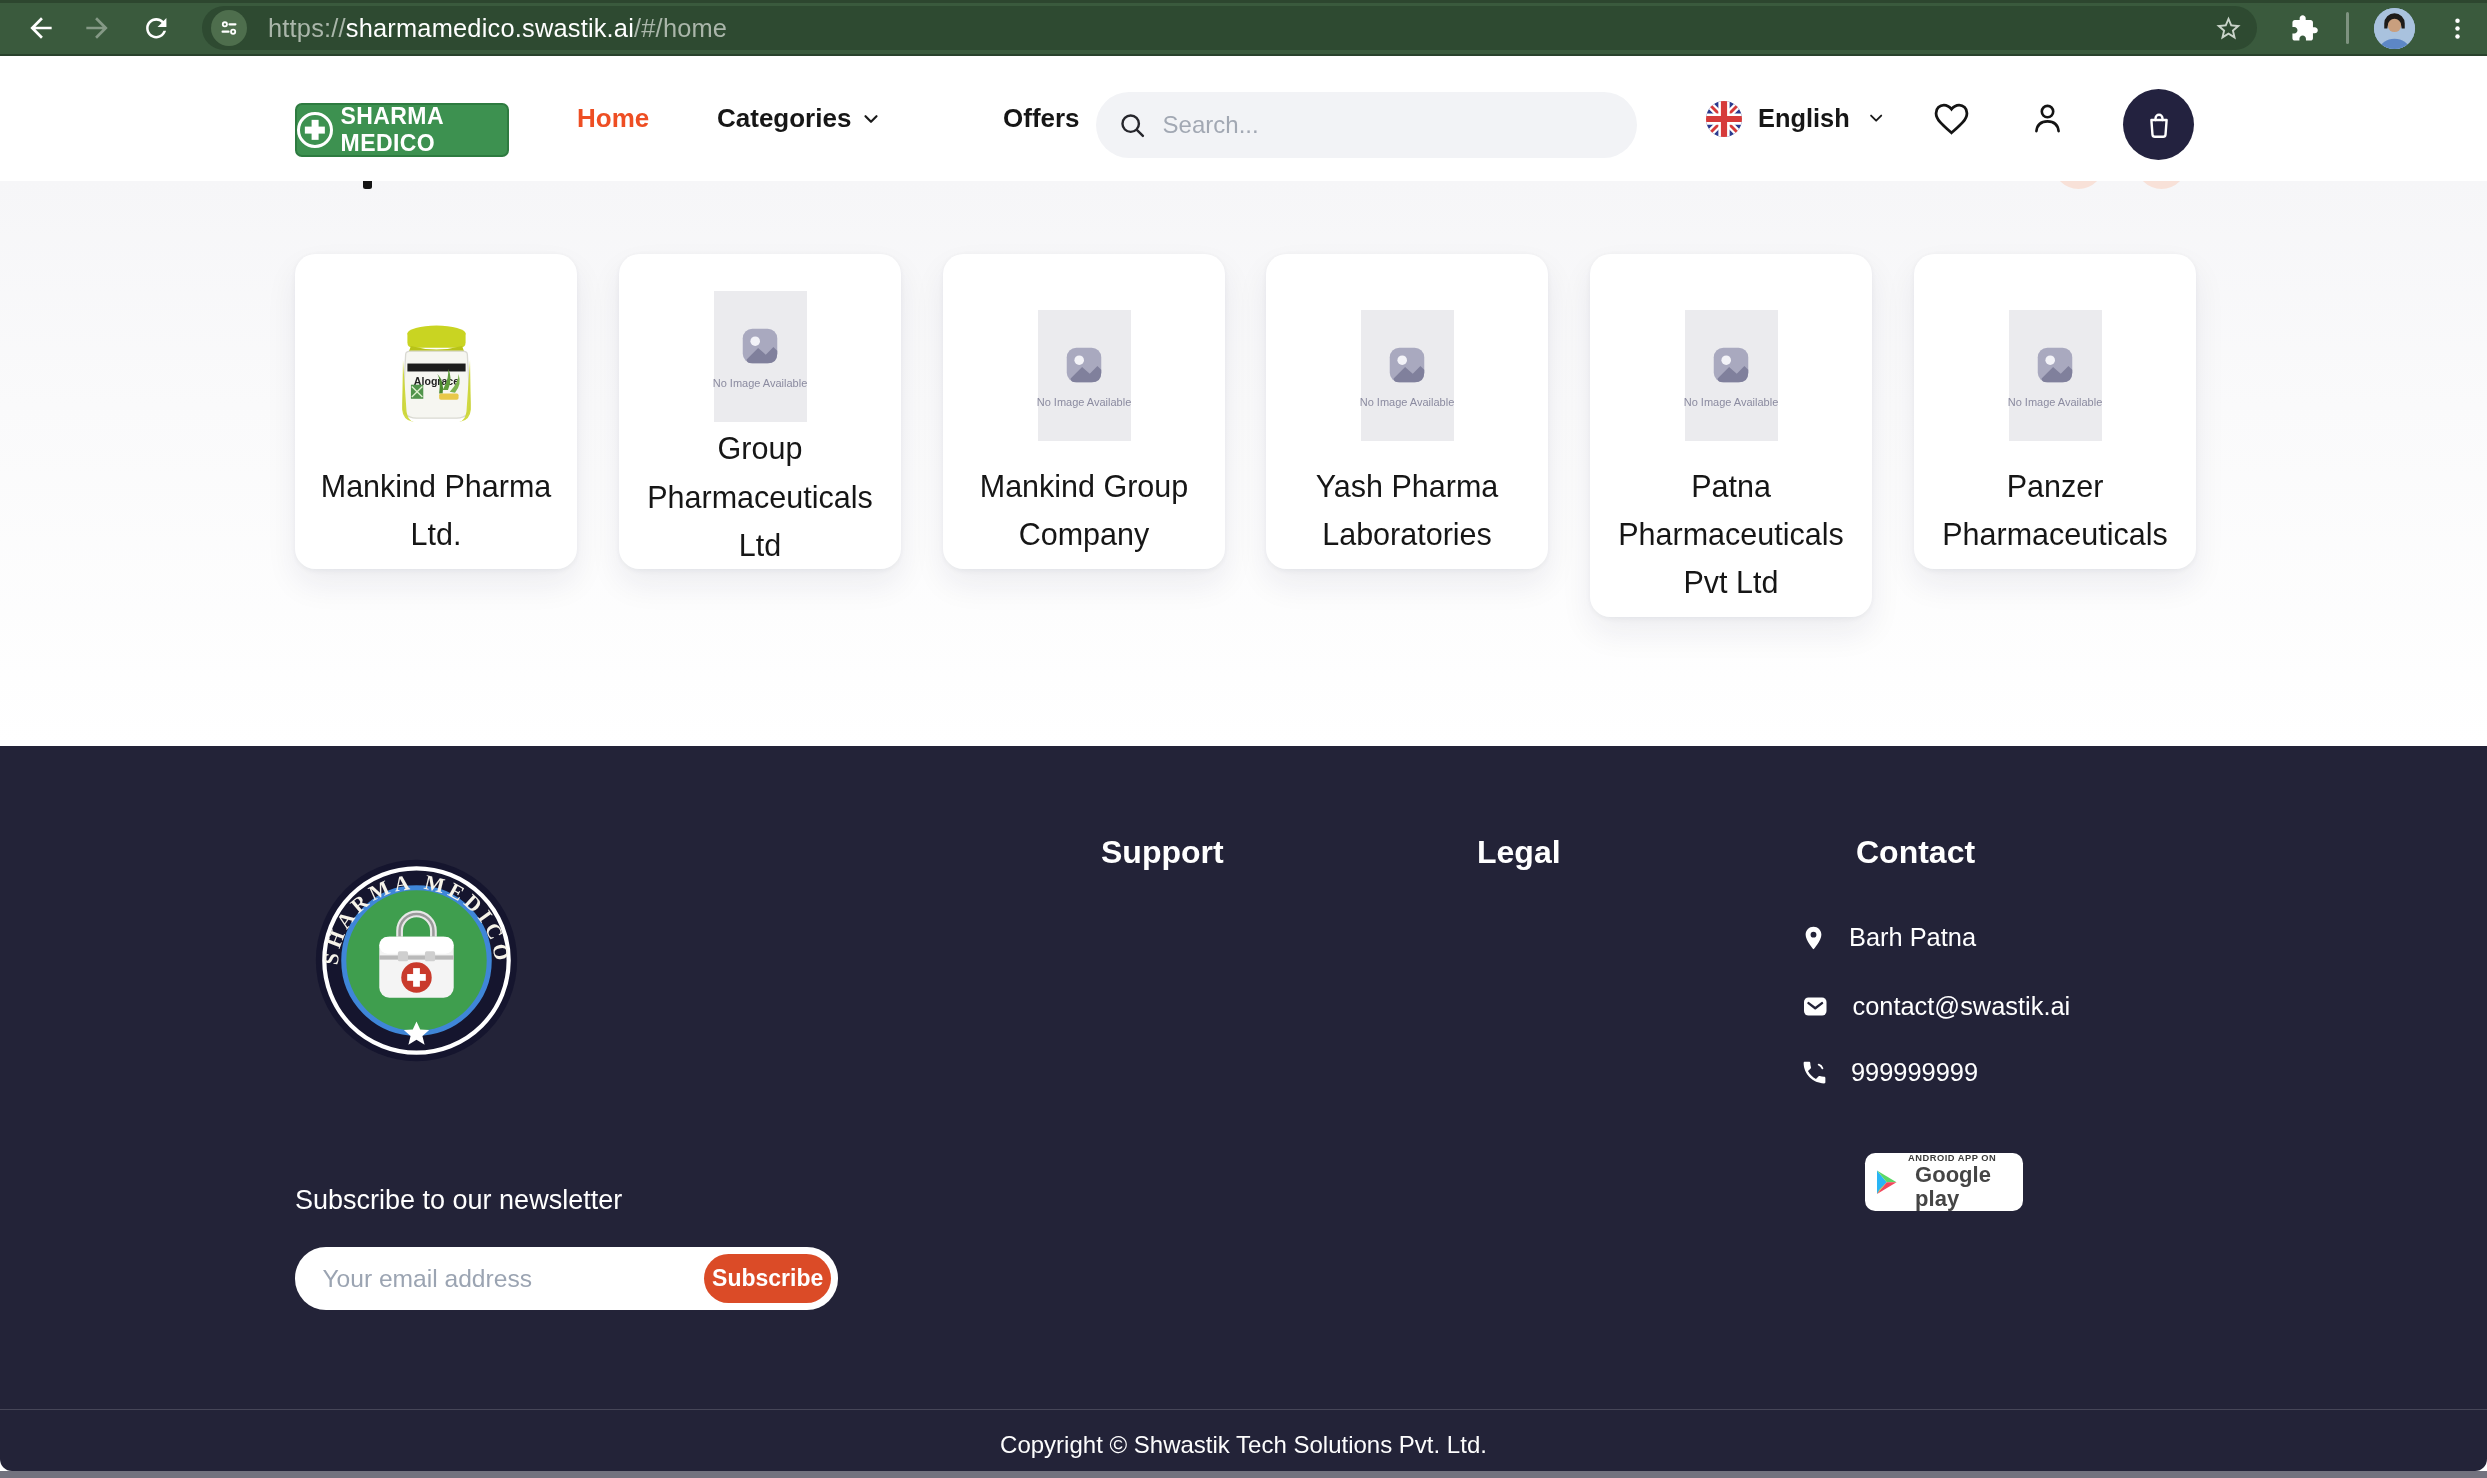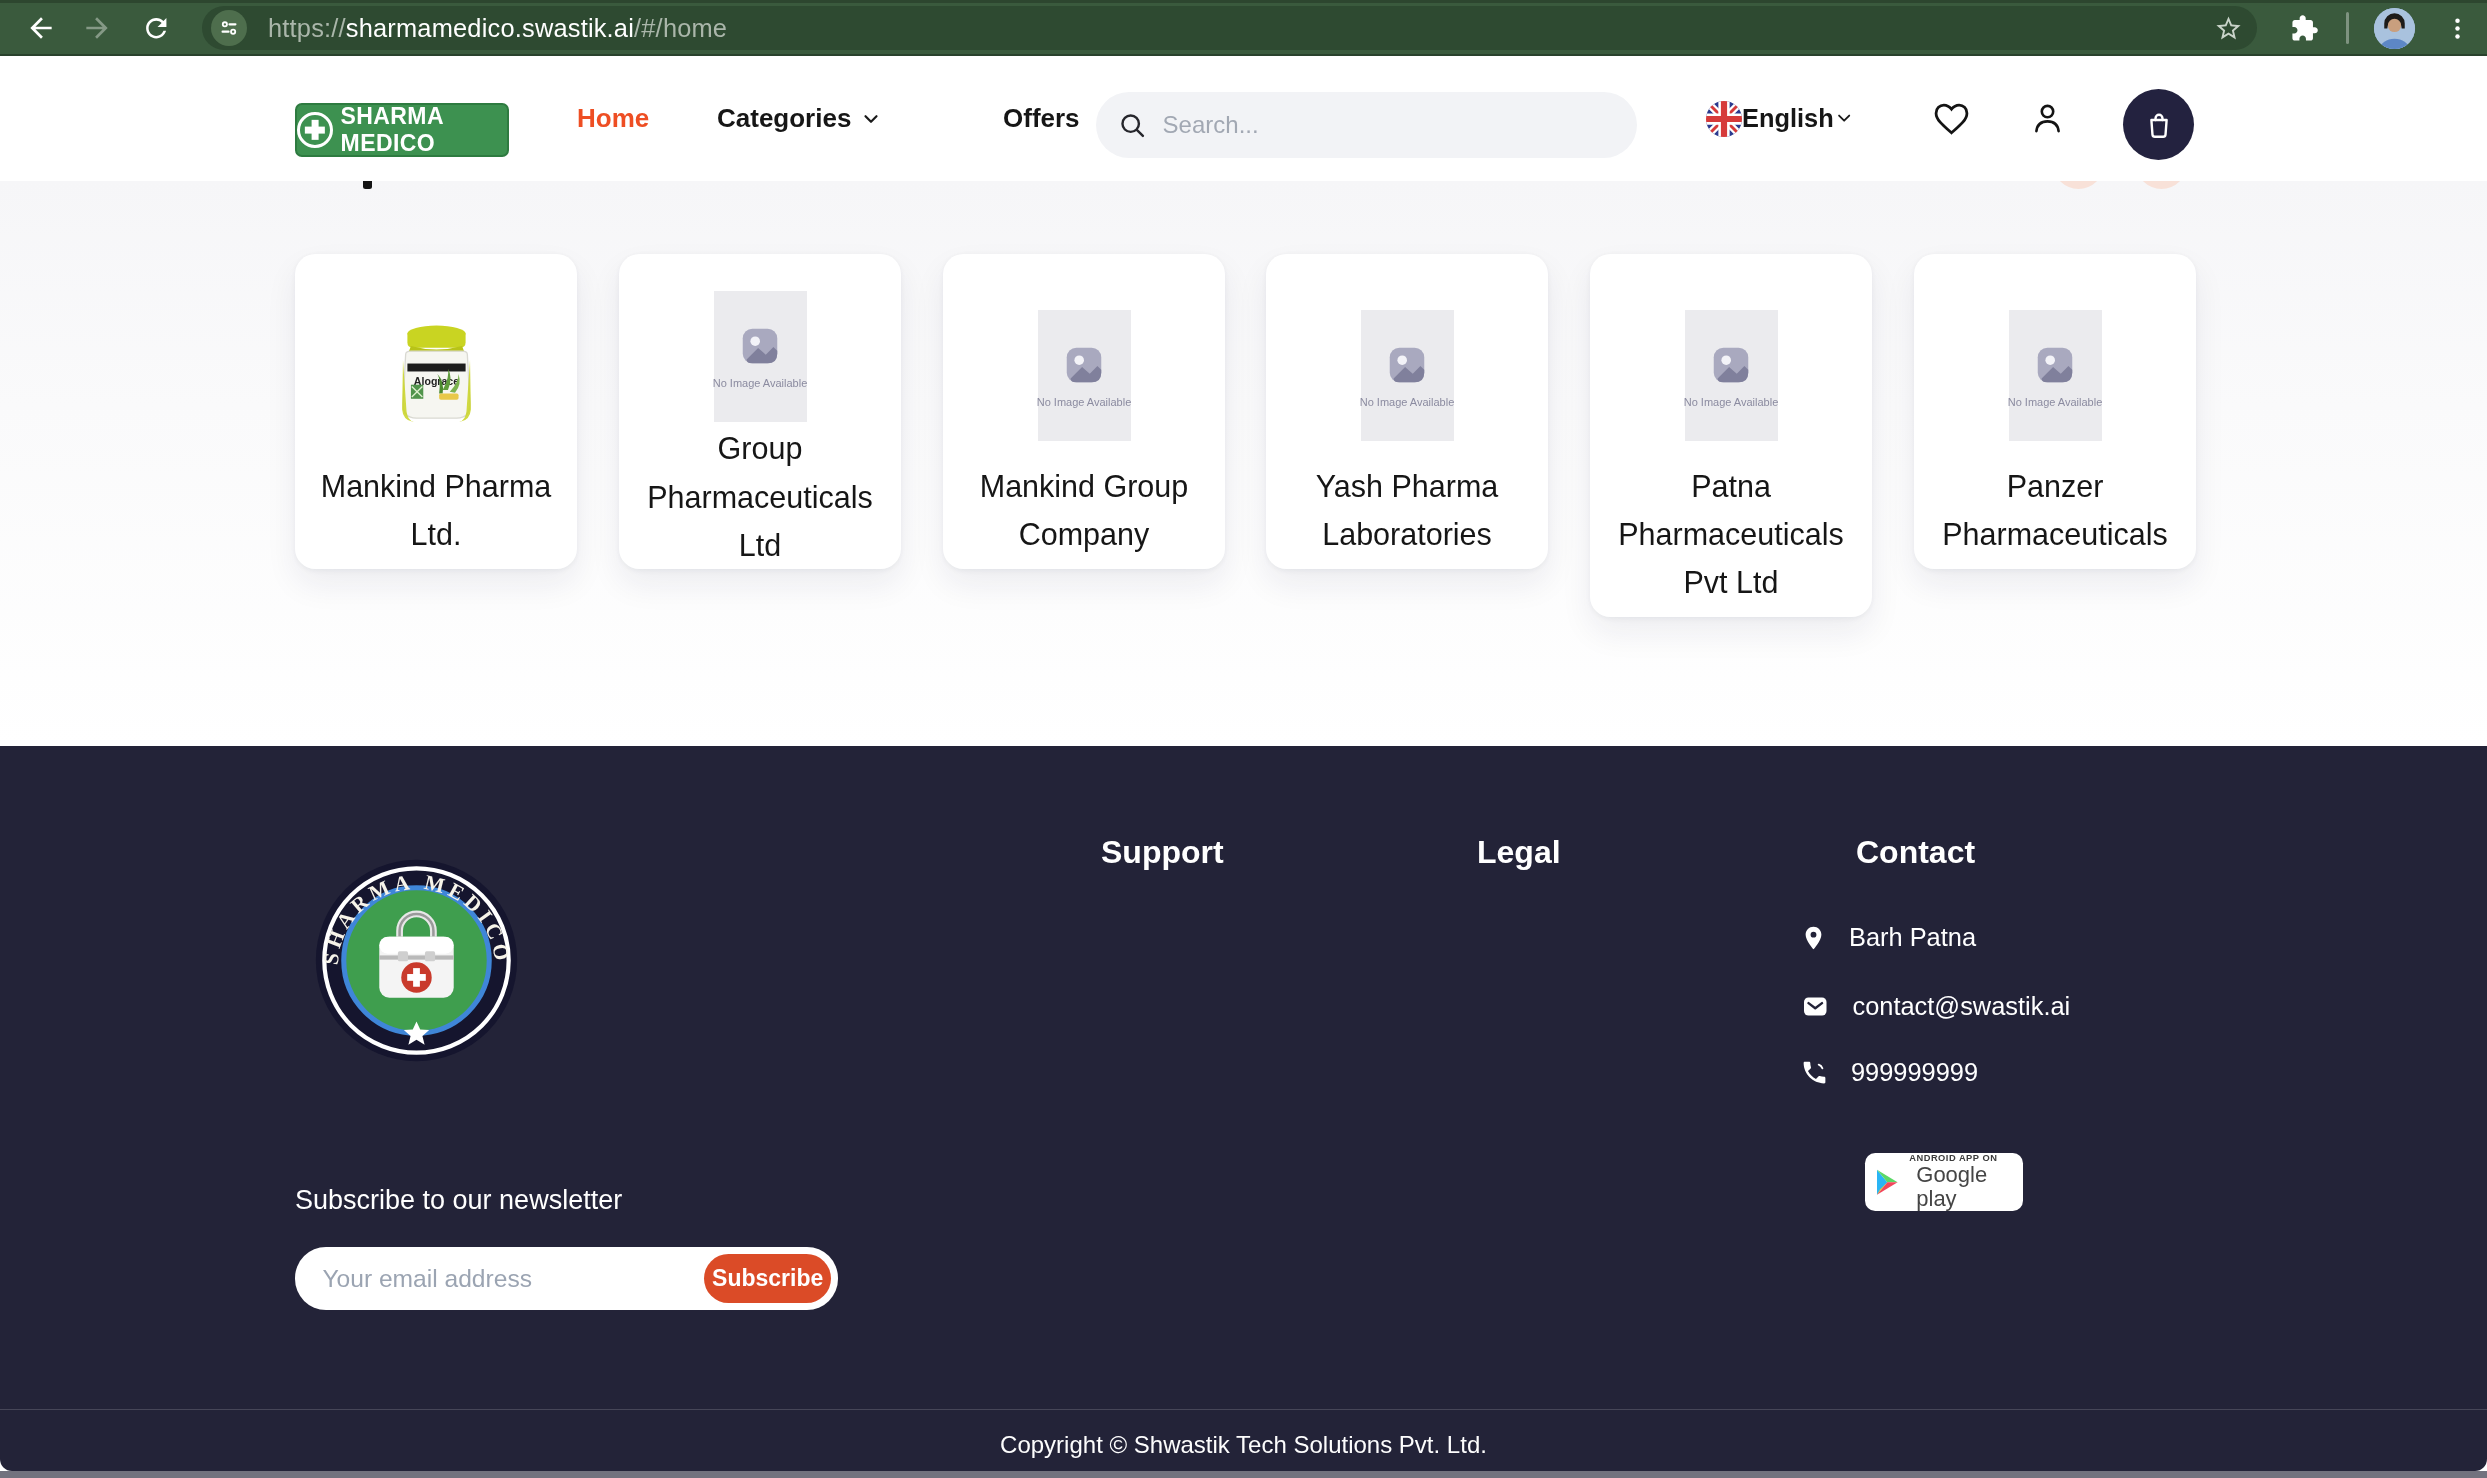--- a/index.html
+++ b/index.html
@@ -22,21 +22,21 @@
   .logo{position:absolute;left:295px;top:47px;width:214px;height:54px;background:#3d9150;border:2.5px solid #2e7b40;border-radius:6.8px;display:flex;align-items:center;justify-content:center;gap:7.6px;box-sizing:border-box;}
   .logo-cross{width:36px;height:36px;border:3.4px solid #fff;border-radius:50%;box-sizing:border-box;position:relative;flex:none;}
   .logo-cross::before{content:"";position:absolute;left:50%;top:50%;transform:translate(-50%,-50%);width:6.8px;height:20.3px;background:#fff;}
   .logo-cross::after{content:"";position:absolute;left:50%;top:50%;transform:translate(-50%,-50%);width:20.3px;height:6.8px;background:#fff;}
   .logo-text{color:#fff;font-weight:bold;font-size:23px;letter-spacing:0.4px;}
   .nav-item{position:absolute;top:0;height:125px;display:flex;align-items:center;font-size:26px;font-weight:600;color:#161616;cursor:pointer;gap:8.5px;}
   .nav-item.active{color:#ee4e23;}
   .search-pill{position:absolute;left:1096px;top:36px;width:541px;height:66px;background:#f2f3f6;border-radius:33px;display:flex;align-items:center;padding:0 10.2px 0 22px;box-sizing:border-box;gap:13.6px;}
   .search-pill input{flex:1;border:none;outline:none;background:transparent;font-size:24px;color:#333;font-family:"Liberation Sans",sans-serif;}
   .search-pill input::placeholder{color:#a2a8b3;}
-  .lang{position:absolute;left:1706px;top:0;height:125px;display:flex;align-items:center;gap:0;cursor:pointer;}
+  .lang{position:absolute;left:1706px;top:0;height:125px;display:flex;align-items:center;gap:16px;cursor:pointer;}
   .lang-label{font-size:25.4px;font-weight:600;color:#161616;}
   .icon-btn{position:absolute;top:0;height:125px;display:flex;align-items:center;cursor:pointer;}
   .cart-btn{position:absolute;left:2123px;top:33px;width:71px;height:71px;border-radius:50%;background:#23223f;display:flex;align-items:center;justify-content:center;cursor:pointer;}
 
   
   .content{position:absolute;left:0;top:181px;width:2487px;height:565px;background:linear-gradient(180deg,#f6f6f8 0%,#fafafb 40%,#ffffff 100%);z-index:5;}
   .carousel-btn{position:absolute;top:-43px;width:51px;height:51px;border-radius:50%;background:#f8e1d8;}
   .descender{position:absolute;left:363px;top:0;width:9.3px;height:7.6px;background:#141414;border-radius:0 0 2.5px 2.5px;}
   .card{position:absolute;top:73px;width:282px;height:315px;background:#fff;border-radius:20.3px;box-shadow:0 15.3px 32px rgba(28,32,64,.07),0 1.7px 5.1px rgba(28,32,64,.05);display:flex;flex-direction:column;align-items:center;cursor:pointer;}
   .card.tall{height:363px;}
@@ -52,21 +52,21 @@
   .c-row{position:absolute;left:1800px;height:39px;display:flex;align-items:center;gap:22px;cursor:pointer;}
   .c-row .txt{font-size:25.4px;color:#fff;}
   .news-head{position:absolute;left:295px;top:439px;font-size:27px;color:#fff;font-weight:500;}
   .news-form{position:absolute;left:295px;top:501px;width:543px;height:63px;background:#fff;border-radius:31px;display:flex;align-items:center;padding-left:25.4px;box-sizing:border-box;}
   .news-form input{flex:1;border:none;outline:none;background:transparent;font-size:24.6px;color:#333;font-family:"Liberation Sans",sans-serif;}
   .news-form input::placeholder{color:#9ba4b2;}
   .subscribe-btn{position:absolute;right:6.8px;top:6.8px;width:127px;height:49px;border:none;border-radius:24.6px;background:#db4b27;color:#fff;font-size:23px;font-weight:bold;font-family:"Liberation Sans",sans-serif;cursor:pointer;}
   .gplay{position:absolute;left:1865px;top:407px;width:158px;height:58px;background:#fff;border-radius:10.2px;display:flex;align-items:center;padding:0 12px;box-sizing:border-box;gap:10.2px;cursor:pointer;justify-content:center;}
   .gp-text{display:flex;flex-direction:column;line-height:1.1;}
   .gp-tag{font-size:9.3px;letter-spacing:0.5px;color:#3c3c3c;font-weight:600;}
-  .gp-name{font-size:22px;color:#454545;font-weight:400;margin-left:7px;}
+  .gp-name{font-size:22px;color:#454545;font-weight:700;margin-left:7px;}
   .f-divider{position:absolute;left:0;top:663px;width:100%;height:0.8px;background:rgba(255,255,255,.16);}
   .copyright{position:absolute;left:0;top:685px;width:100%;text-align:center;font-size:24px;color:#fdfdfd;}
   .bottom-strip{position:absolute;left:0;top:1471px;width:2487px;height:7.6px;background:#72727e;z-index:6;}
 </style>
 </head>
 <body>
 
 <div id="app">
 
   <div class="chrome">

